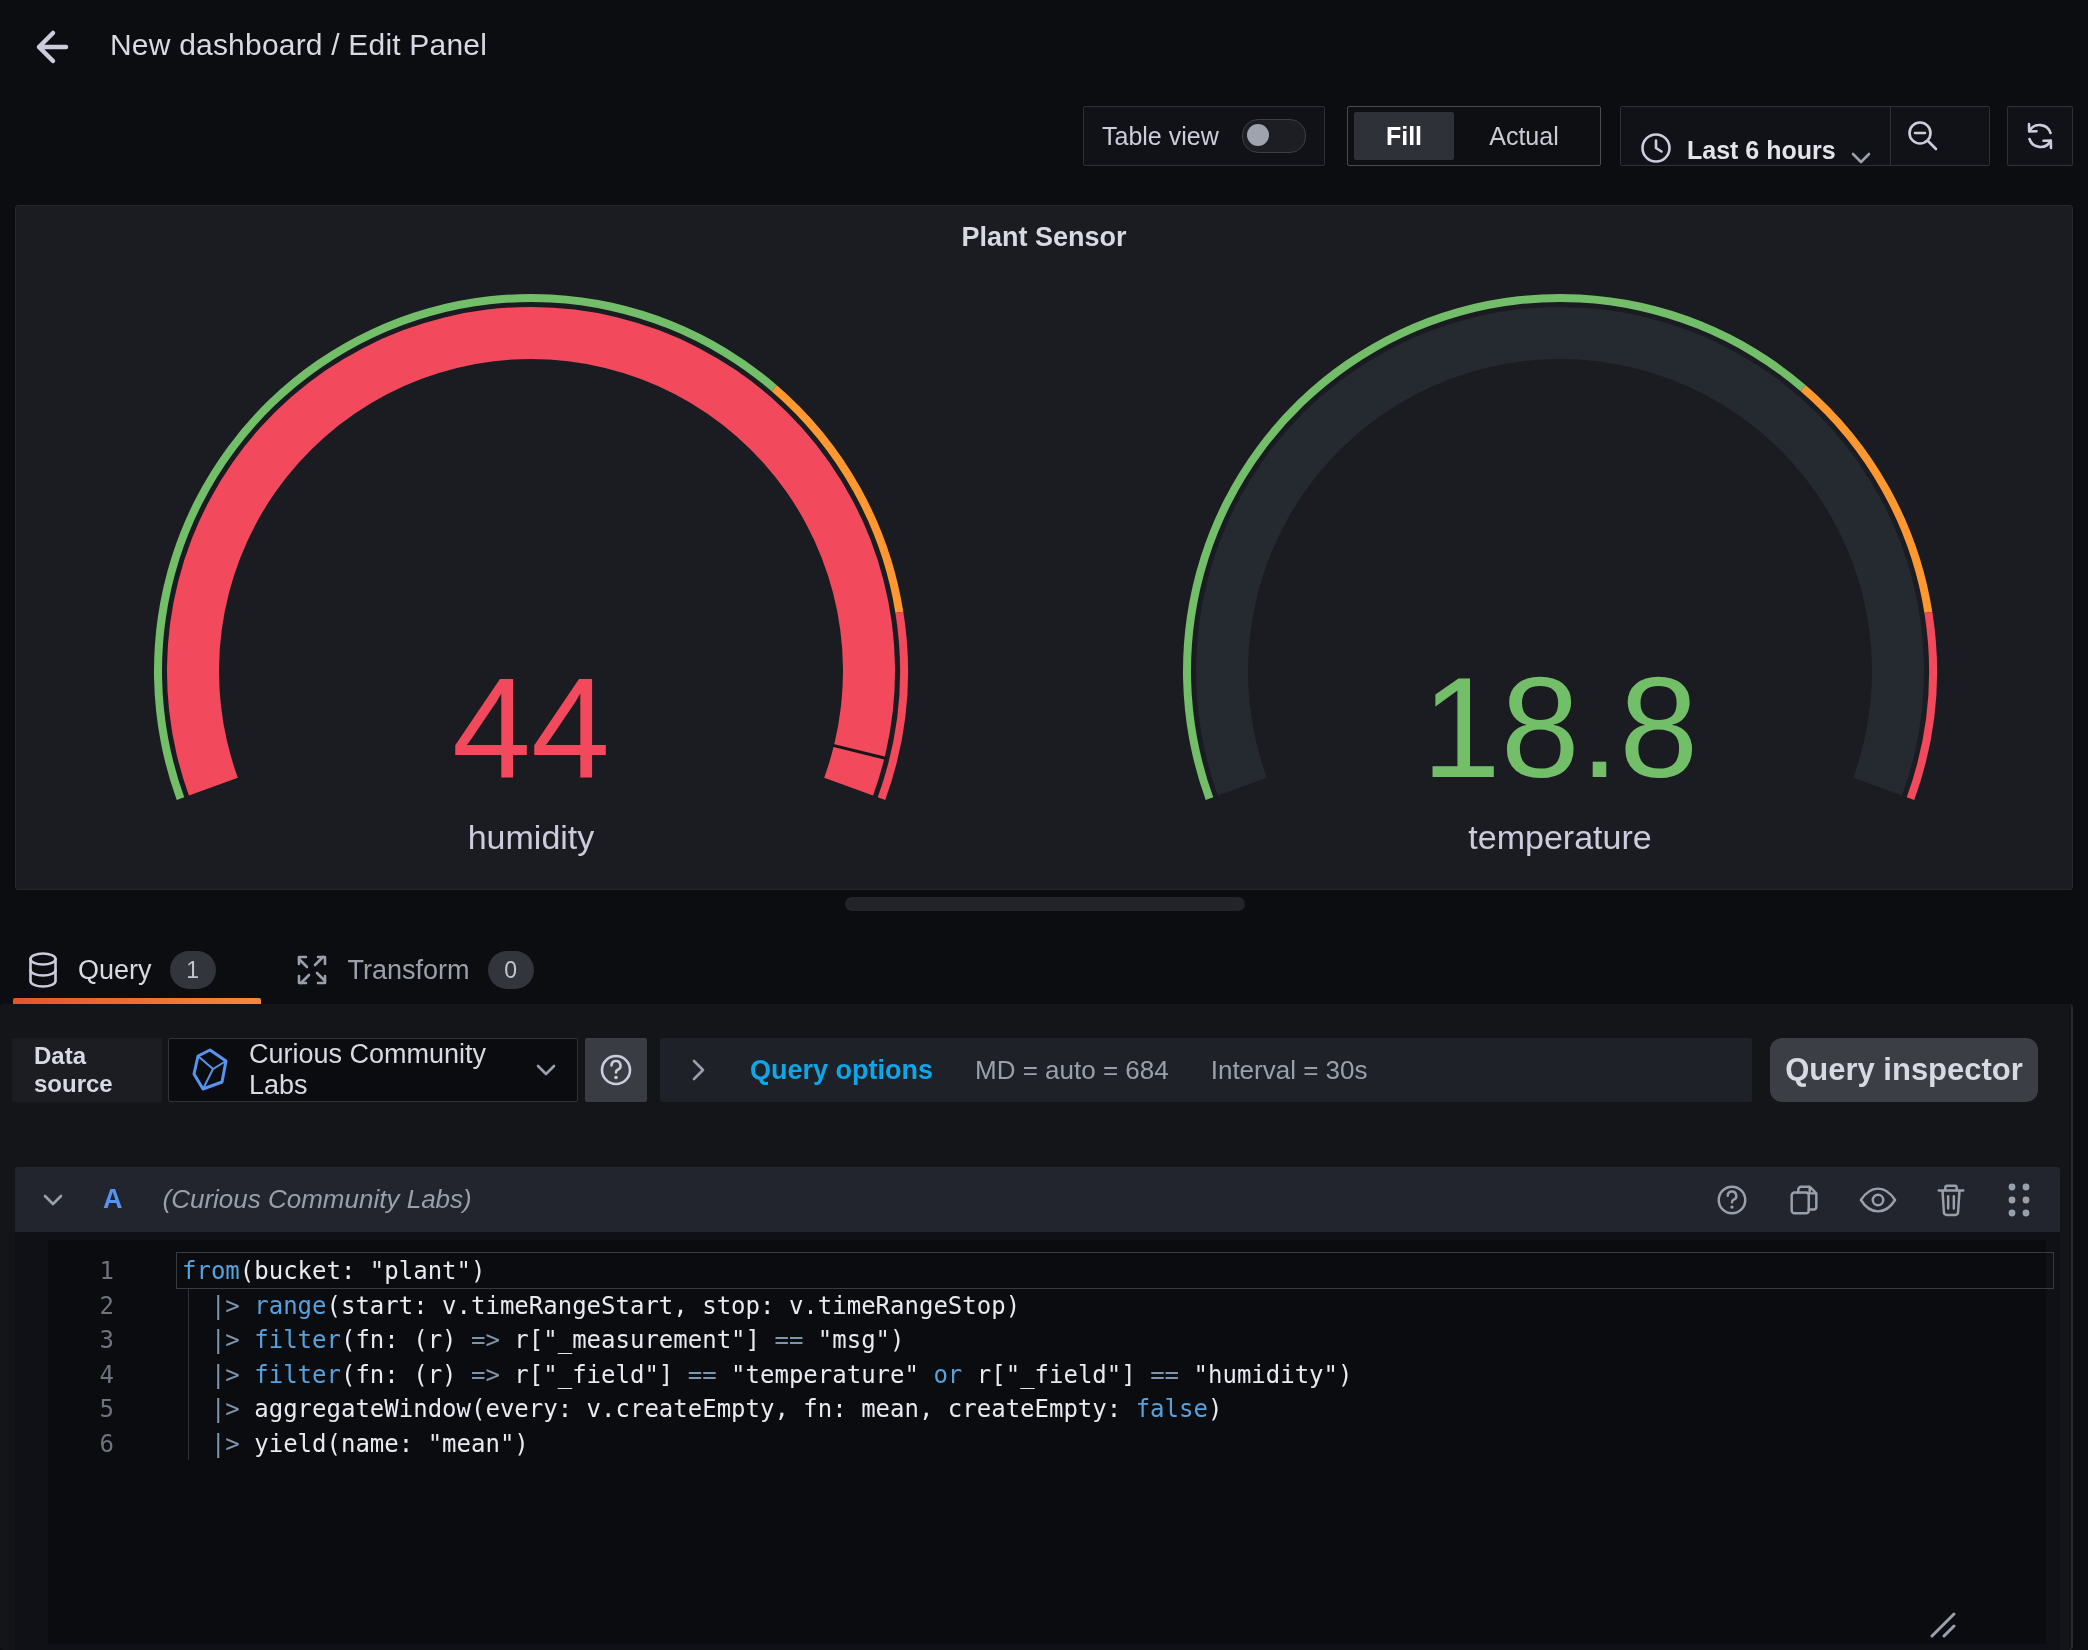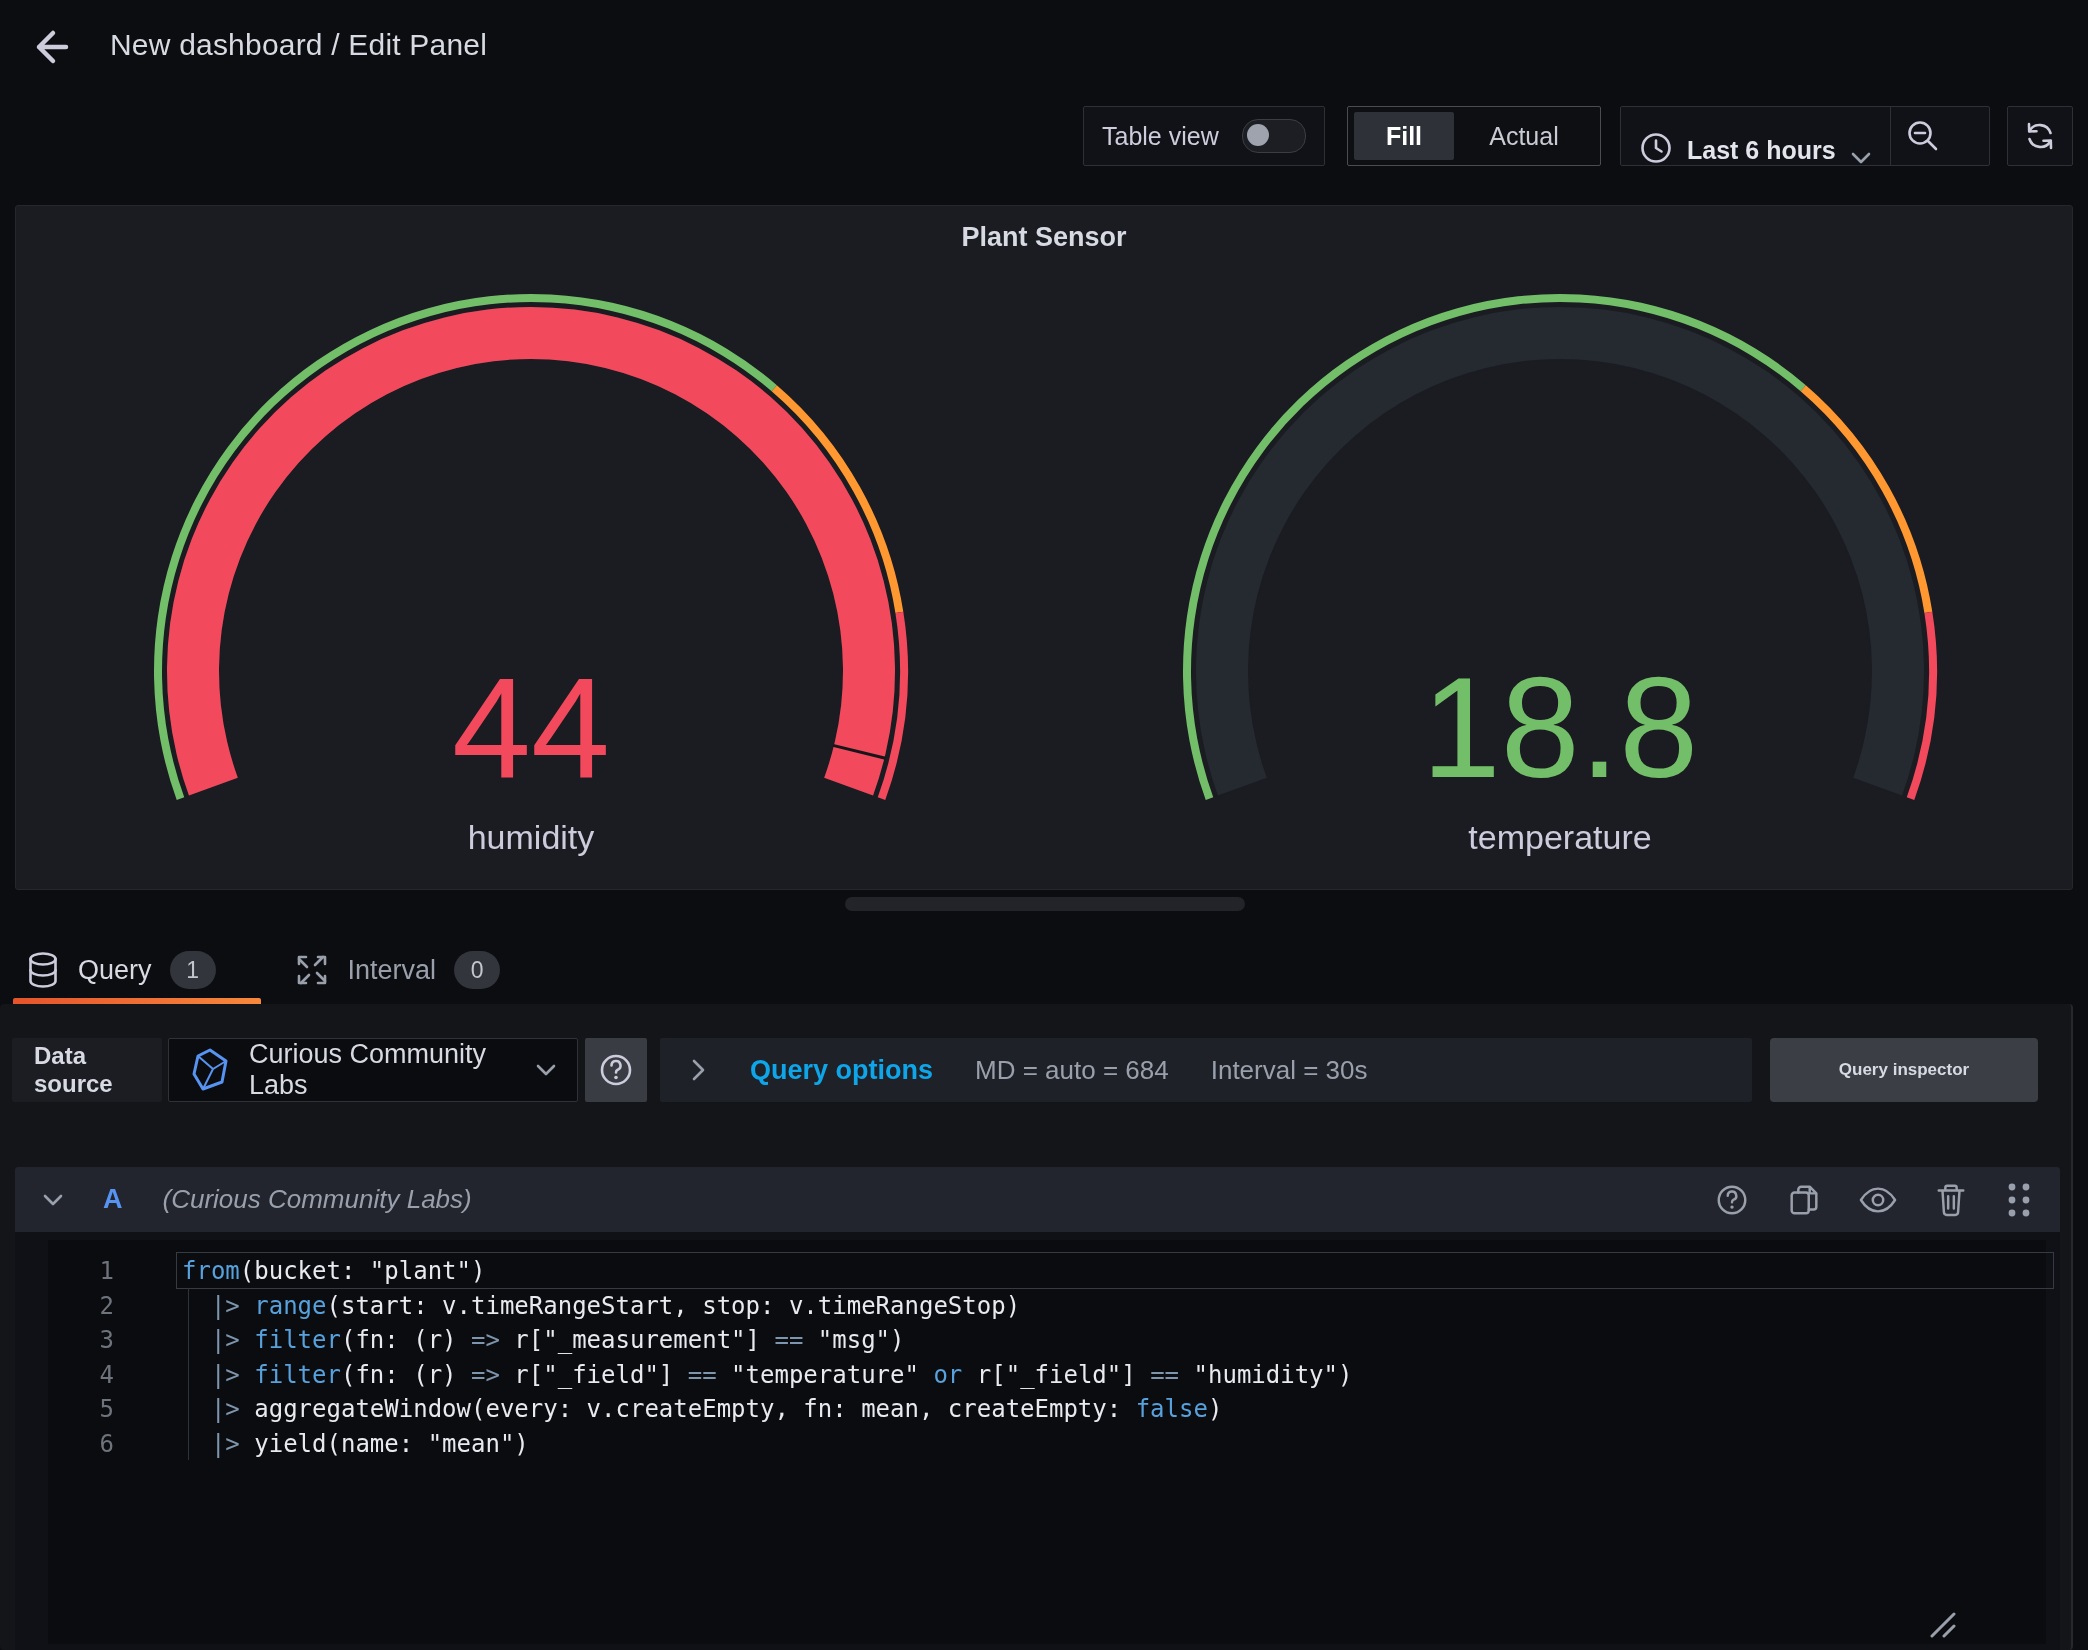--- a/index.html
+++ b/index.html
@@ -65,22 +65,22 @@
   .ds-select{position:absolute;left:168px;top:34px;width:410px;height:64px;background:#0b0c0f;
              border:1px solid #303239;border-radius:2px;display:flex;align-items:center;gap:18px;
              padding:0 20px;box-sizing:border-box;cursor:pointer;}
   .ds-select .val{font-size:27px;color:#d8dae3;flex:1;}
   .help-btn{position:absolute;left:585px;top:34px;width:62px;height:64px;background:#393c43;border-radius:2px;
             display:flex;align-items:center;justify-content:center;cursor:pointer;}
   .qo-strip{position:absolute;left:660px;top:34px;width:1092px;height:64px;background:#1e2127;border-radius:2px;
             display:flex;align-items:center;gap:42px;padding:0 30px;box-sizing:border-box;}
   .qo-link{font-size:27px;font-weight:600;color:#0ea5e9;cursor:pointer;}
   .qo-stat{font-size:26px;color:#9aa0ab;}
-  .qi-btn{position:absolute;left:1770px;top:34px;width:268px;height:64px;background:#3b3e45;border-radius:4px;
-          display:flex;align-items:center;justify-content:center;font-size:17px;font-weight:600;
+  .qi-btn{position:absolute;left:1770px;top:34px;width:268px;height:64px;background:#3b3e45;border-radius:12px;
+          display:flex;align-items:center;justify-content:center;font-size:31px;font-weight:600;
           color:#d8dae3;cursor:pointer;}
 
   
   .qcard{position:absolute;left:15px;top:163px;width:2045px;height:483px;background:#101116;
          border-radius:3px 3px 0 0;}
   .qhead{position:absolute;left:0;top:0;width:100%;height:65px;background:#22252d;border-radius:3px 3px 0 0;
          display:flex;align-items:center;box-sizing:border-box;padding:0 26px;}
   .refid{font-size:27px;font-weight:700;color:#5794f2;margin-left:38px;cursor:pointer;}
   .dshint{font-size:26px;font-style:italic;color:#9aa0ab;margin-left:40px;}
   .qicons{margin-left:auto;display:flex;align-items:center;gap:36px;}
@@ -201,21 +201,21 @@
       <svg width="36" height="36" viewBox="0 0 36 36">
         <path d="M12 5 H5 V12" class="st-dim"></path>
           <path d="M5 7 L13 15" class="st-dim"></path>
         <path d="M24 31 H31 V24" class="st-dim"></path>
           <path d="M31 29 L23 21" class="st-dim"></path>
         <path d="M31 12 V5 H24" class="st-dim"></path>
           <path d="M29 5 L21 13" class="st-dim"></path>
         <path d="M5 24 V31 H12" class="st-dim"></path>
           <path d="M7 31 L15 23" class="st-dim"></path>
       </svg>
-      <span class="tlab">Interval</span>
+      <span class="tlab">Transform</span>
       <span class="badge">0</span>
     </div>
   </div>
 
   <div class="abs wrapper">
 
     <div class="ds-label">Data source</div>
 
     <div class="ds-select">
       <svg width="42" height="46" viewBox="0 0 42 46">

